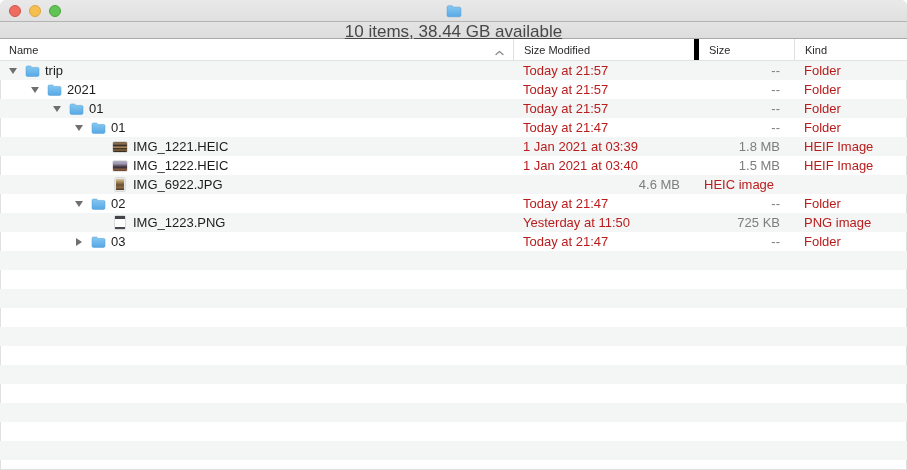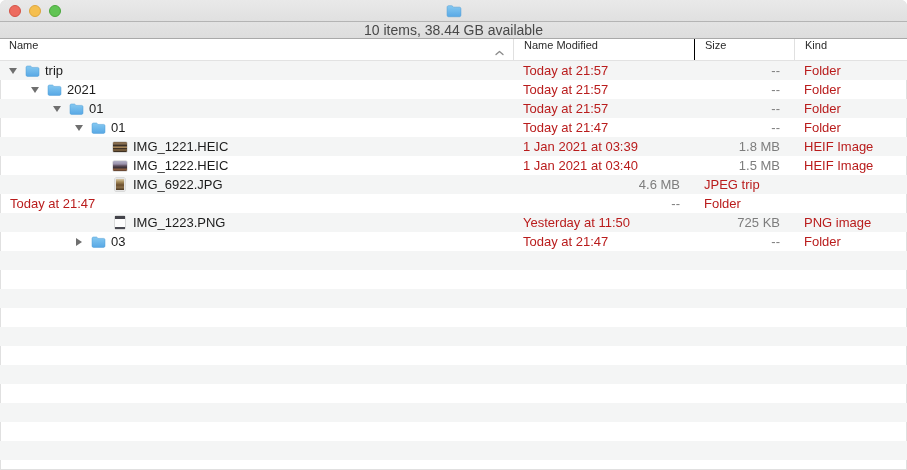--- a/index.html
+++ b/index.html
@@ -31,38 +31,38 @@
   .proxy-icon {
     position: absolute; left: 50%; top: 4px; margin-left: -8px;
     width: 16px; height: 14px;
   }
 
   
   .statusbar {
     height: 17px;
     background: linear-gradient(#e3e3e3, #dddddd);
     border-bottom: 1px solid #a9a9a9;
-    display: flex; align-items: flex-end; justify-content: center;
-    font-size: 14px; color: #484848;
+    display: flex; align-items: flex-start; justify-content: center;
+    font-size: 17px; color: #484848; text-decoration: underline;
   }
 
   
   .list-header {
     height: 22px;
     background: #fff;
     border-bottom: 1px solid #e2e2e2;
     display: grid;
     grid-template-columns: 513px 181px 100px 1fr;
     font-size: 11px; color: #2a2a2a;
     align-items: center;
   }
-  .hcell { height: 100%; display: flex; position: relative; }
+  .hcell { height: 100%; display: flex; align-items: center; position: relative; }
   .hcell.h-name { padding-left: 9px; }
   .hcell.h-date, .hcell.h-kind { padding-left: 10px; border-left: 1px solid #e0e0e0; }
-  .hcell.h-size { padding-left: 10px; border-left: 1px solid #000000; }
+  .hcell.h-size { padding-left: 10px; border-left: 5px solid #000000; }
   .sort-chevron { position: absolute; right: 9px; top: 7px; }
 
   
   .list-body { font-size: 13px; }
   .row, .empty-row {
     height: 19px;
     display: grid;
     grid-template-columns: 513px 181px 100px 1fr;
     align-items: center;
   }
@@ -123,21 +123,21 @@
   <div class="list-header">
     <div class="hcell h-name">
       <span>Name</span>
       <span class="sort-chevron">
         <svg width="9" height="6" viewBox="0 0 9 6">
             <path d="M1 4.6 L4.5 1.4 L8 4.6" stroke="#8c8c8c" fill="none" stroke-width="1.3" stroke-linecap="round" stroke-linejoin="round"></path>
           </svg>
       </span>
     </div>
     <div class="hcell h-date">
-      <span>Name Modified</span>
+      <span>Size Modified</span>
     </div>
     <div class="hcell h-size">
       <span>Size</span>
     </div>
     <div class="hcell h-kind">
       <span>Kind</span>
     </div>
   </div>
 
   <div class="list-body" id="list-body">
@@ -231,23 +231,34 @@
       </div>
       <div class="row">
         <div class="name-cell" style="padding-left: 96px;">
           <span class="disclosure"></span>
           <span class="icon-box">
             <span class="thumb thumb-port thumb-sepia"></span>
           </span>
           <span class="fname">IMG_6922.JPG</span>
         </div>
         <div class="size-cell">4.6 MB</div>
-        <div class="kind-cell">JPEG trip</div>
-      </div>
-      <div class="row">
+        <div class="kind-cell">HEIC image</div>
+      </div>
+      <div class="row">
+        <div class="name-cell" style="padding-left: 74px;">
+          <span class="disclosure">
+            <span class="tri-down"></span>
+          </span>
+          <span class="icon-box">
+            <svg width="15" height="12" viewBox="0 0 15 12">
+              <path d="M1 2.5 C1 1.7 1.6 1 2.4 1 L5.2 1 C5.7 1 6 1.2 6.3 1.6 L6.9 2.4 L12.6 2.4 C13.4 2.4 14 3 14 3.8 L14 10 C14 10.8 13.4 11.4 12.6 11.4 L2.4 11.4 C1.6 11.4 1 10.8 1 10 Z" fill="url(#folderGrad)" stroke="#4f9cd6" stroke-width="0.5"></path>
+            </svg>
+          </span>
+          <span class="fname">02</span>
+        </div>
         <div class="date-cell">Today at 21:47</div>
         <div class="size-cell">--</div>
         <div class="kind-cell">Folder</div>
       </div>
       <div class="row">
         <div class="name-cell" style="padding-left: 96px;">
           <span class="disclosure"></span>
           <span class="icon-box">
             <span class="thumb thumb-port thumb-page"></span>
           </span>

